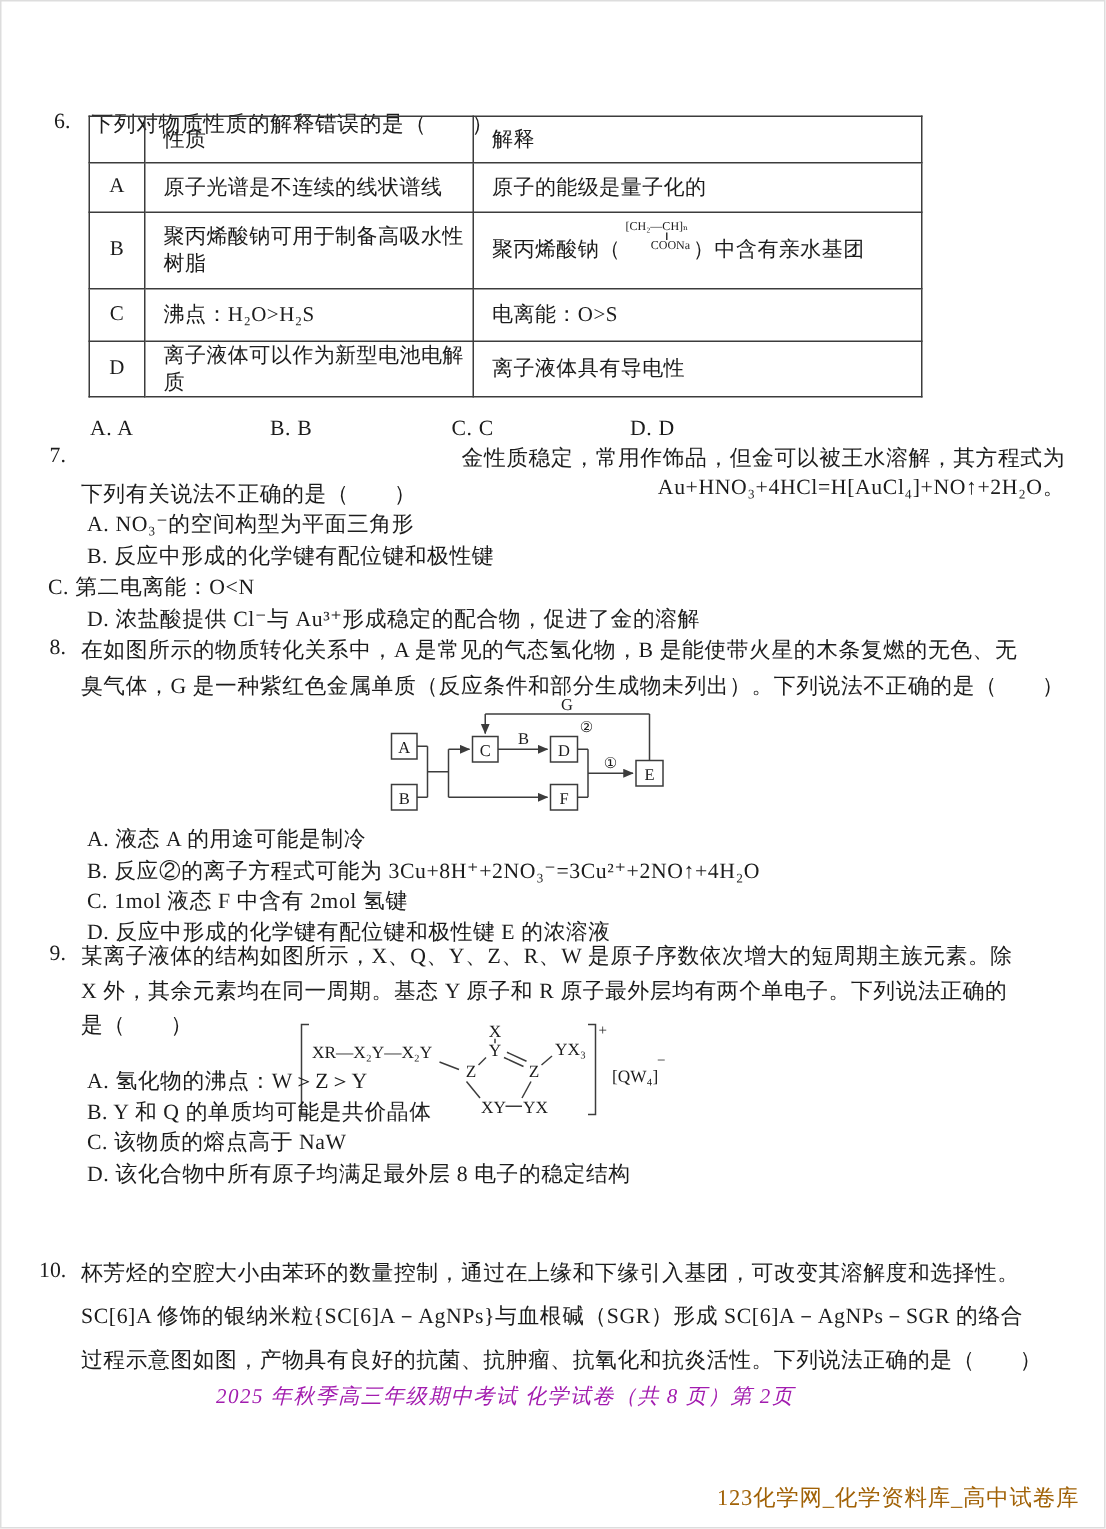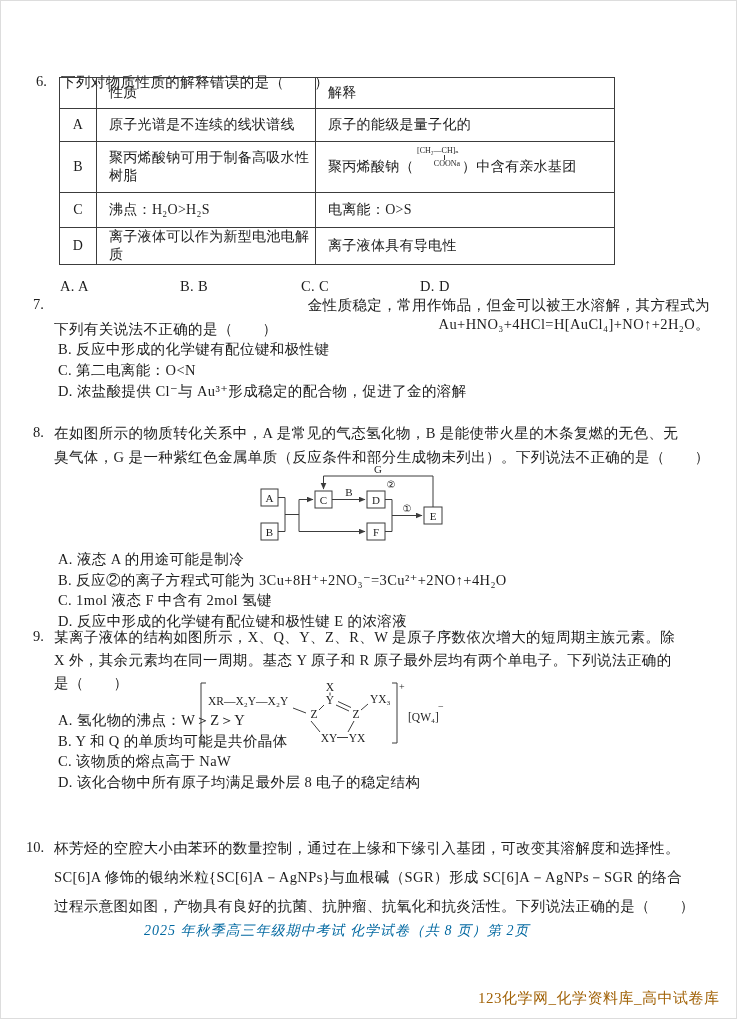--- a/index.html
+++ b/index.html
@@ -39,21 +39,21 @@
   .poly-bar{width:1px;height:5px;background:#333;margin:0 0 0 14px;}
   .poly-bottom{margin-left:18px;}
   .choice-item{position:absolute;top:0;font-size:14.5px;letter-spacing:0.4px;}
 
   
   svg text{font-family:"Liberation Serif","DejaVu Serif",serif;fill:#1c1c1c;}
   svg line, svg rect, svg path.br{stroke:#3c3c3c;fill:none;stroke-width:1;}
 
   
   .footer{
-    font-size:14px;font-style:italic;letter-spacing:1px;color:#0369a1;
+    font-size:14px;font-style:italic;letter-spacing:1px;color:#a21caf;
     font-family:"Liberation Serif","DejaVu Serif",serif;
   }
   .watermark{font-size:15px;color:#a16207;letter-spacing:0.5px;}
 </style>
 </head>
 <body>
 
 <div class="page">
 
   <div class="qblock" style="top:72px;">
@@ -110,22 +110,23 @@
   </div>
 
   <div class="qblock" style="top:295px;">
     <span class="qnum" style="left:32px;">7.</span>
     <div class="qtext">
       <div class="stem-line" style="height:24px;text-align:right;">金性质稳定，常用作饰品，但金可以被王水溶解，其方程式为 Au+HNO₃+4HCl=H[AuCl₄]+NO↑+2H₂O。</div>
       <div class="stem-line" style="height:24px;">下列有关说法不正确的是（　　）</div>
     </div>
   </div>
   <div class="qblock" style="top:339px;">
+    <div class="opt" style="margin-left:57px;height:21px;">A. NO₃⁻的空间构型为平面三角形</div>
     <div class="opt" style="margin-left:57px;height:21px;">B. 反应中形成的化学键有配位键和极性键</div>
-    <div class="opt" style="margin-left:57px;height:21px;">C. 第二电离能：O&lt;N</div>
+    <div class="opt" style="margin-left:31px;height:21px;">C. 第二电离能：O&lt;N</div>
     <div class="opt" style="margin-left:57px;height:21px;">D. 浓盐酸提供 Cl⁻与 Au³⁺形成稳定的配合物，促进了金的溶解</div>
   </div>
 
   <div class="qblock" style="top:423px;">
     <span class="qnum" style="left:32px;">8.</span>
     <div class="qtext">
       <div class="stem-line" style="height:24px;">在如图所示的物质转化关系中，A 是常见的气态氢化物，B 是能使带火星的木条复燃的无色、无</div>
       <div class="stem-line" style="height:24px;">臭气体，G 是一种紫红色金属单质（反应条件和部分生成物未列出）。下列说法不正确的是（　　）</div>
     </div>
   </div>

